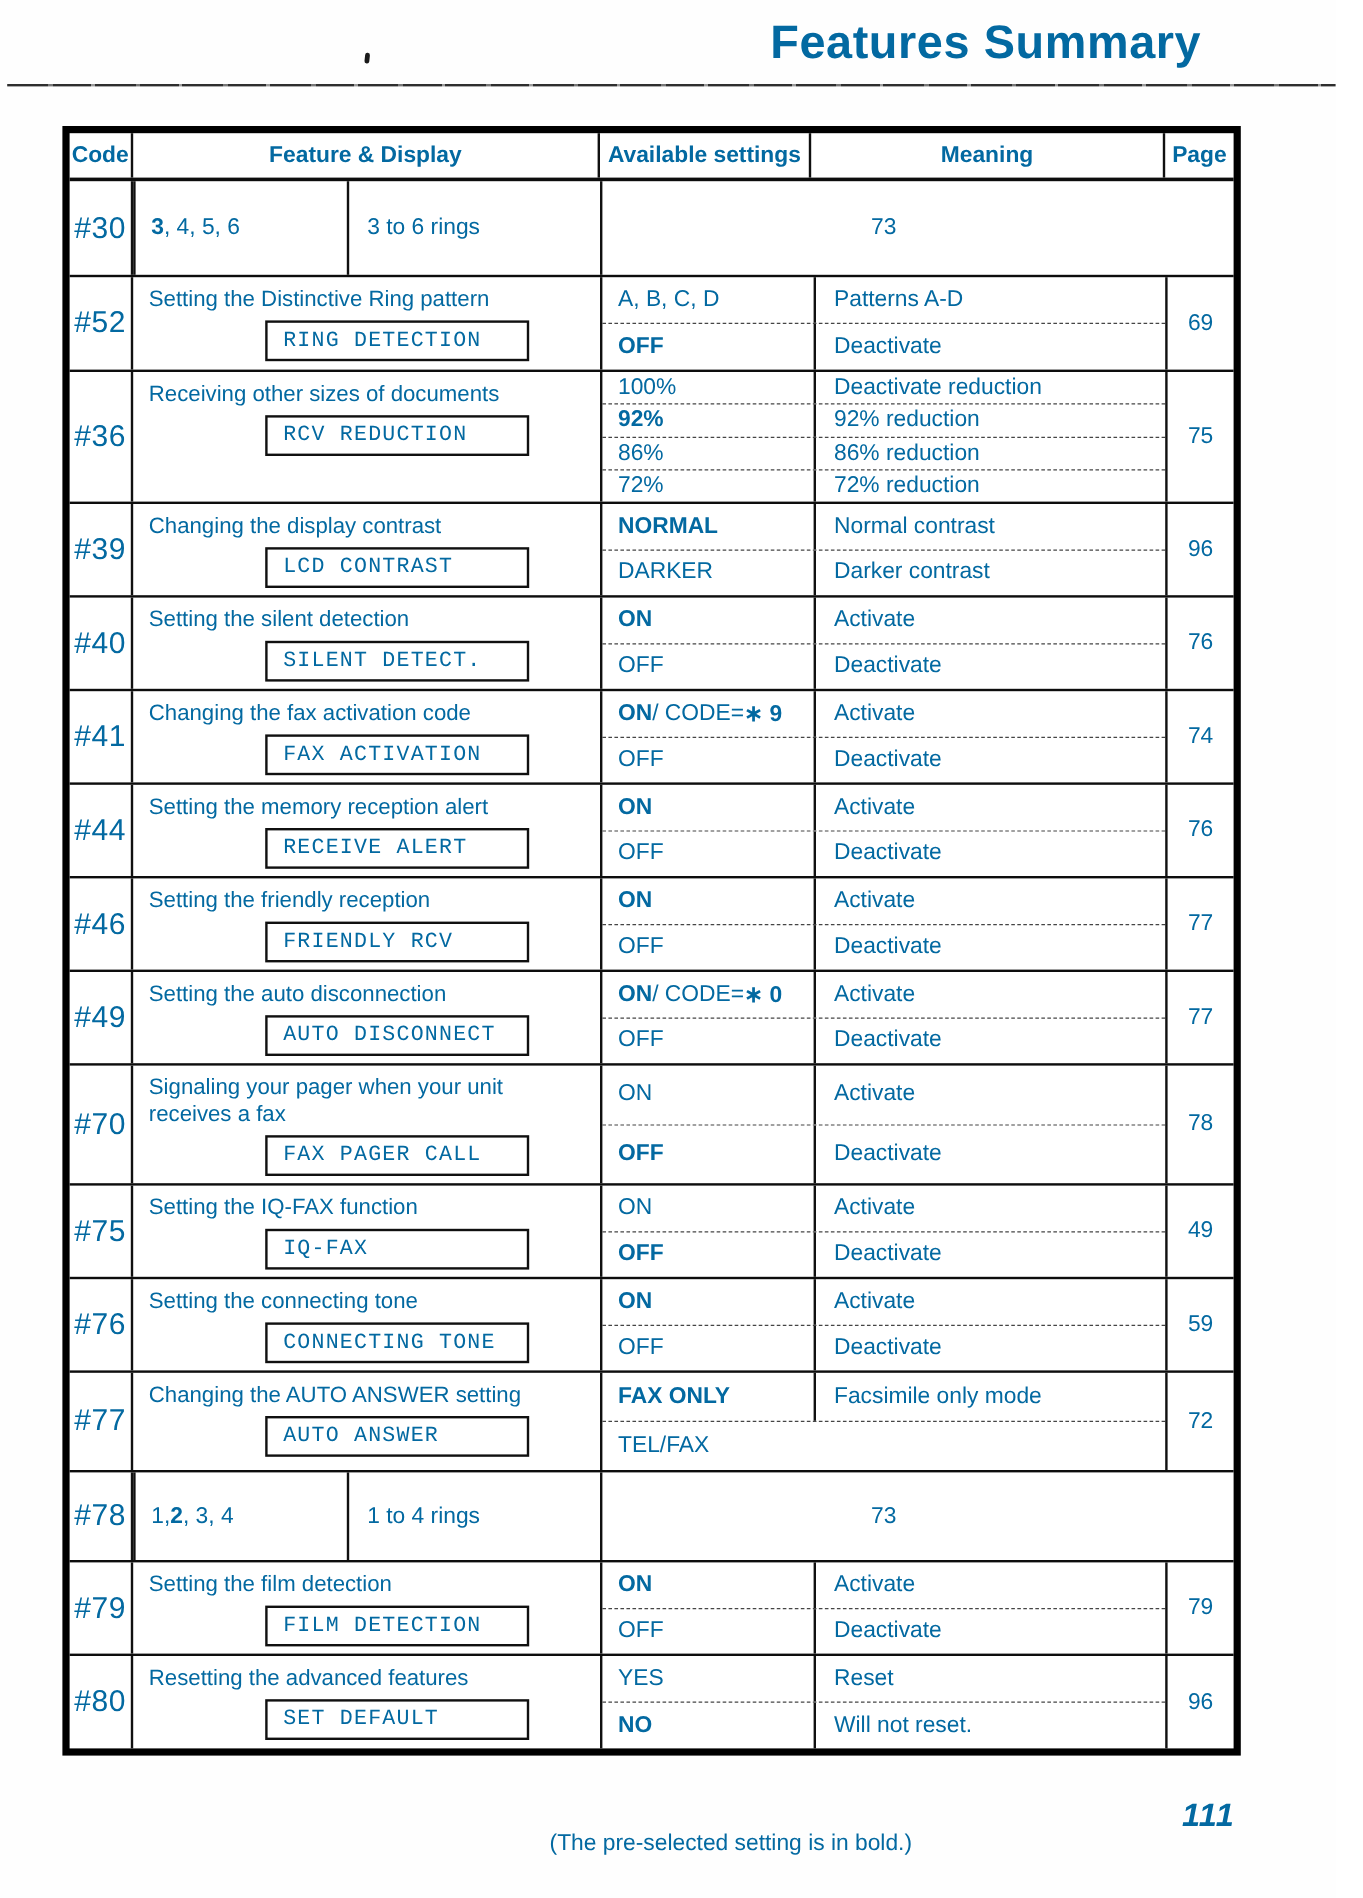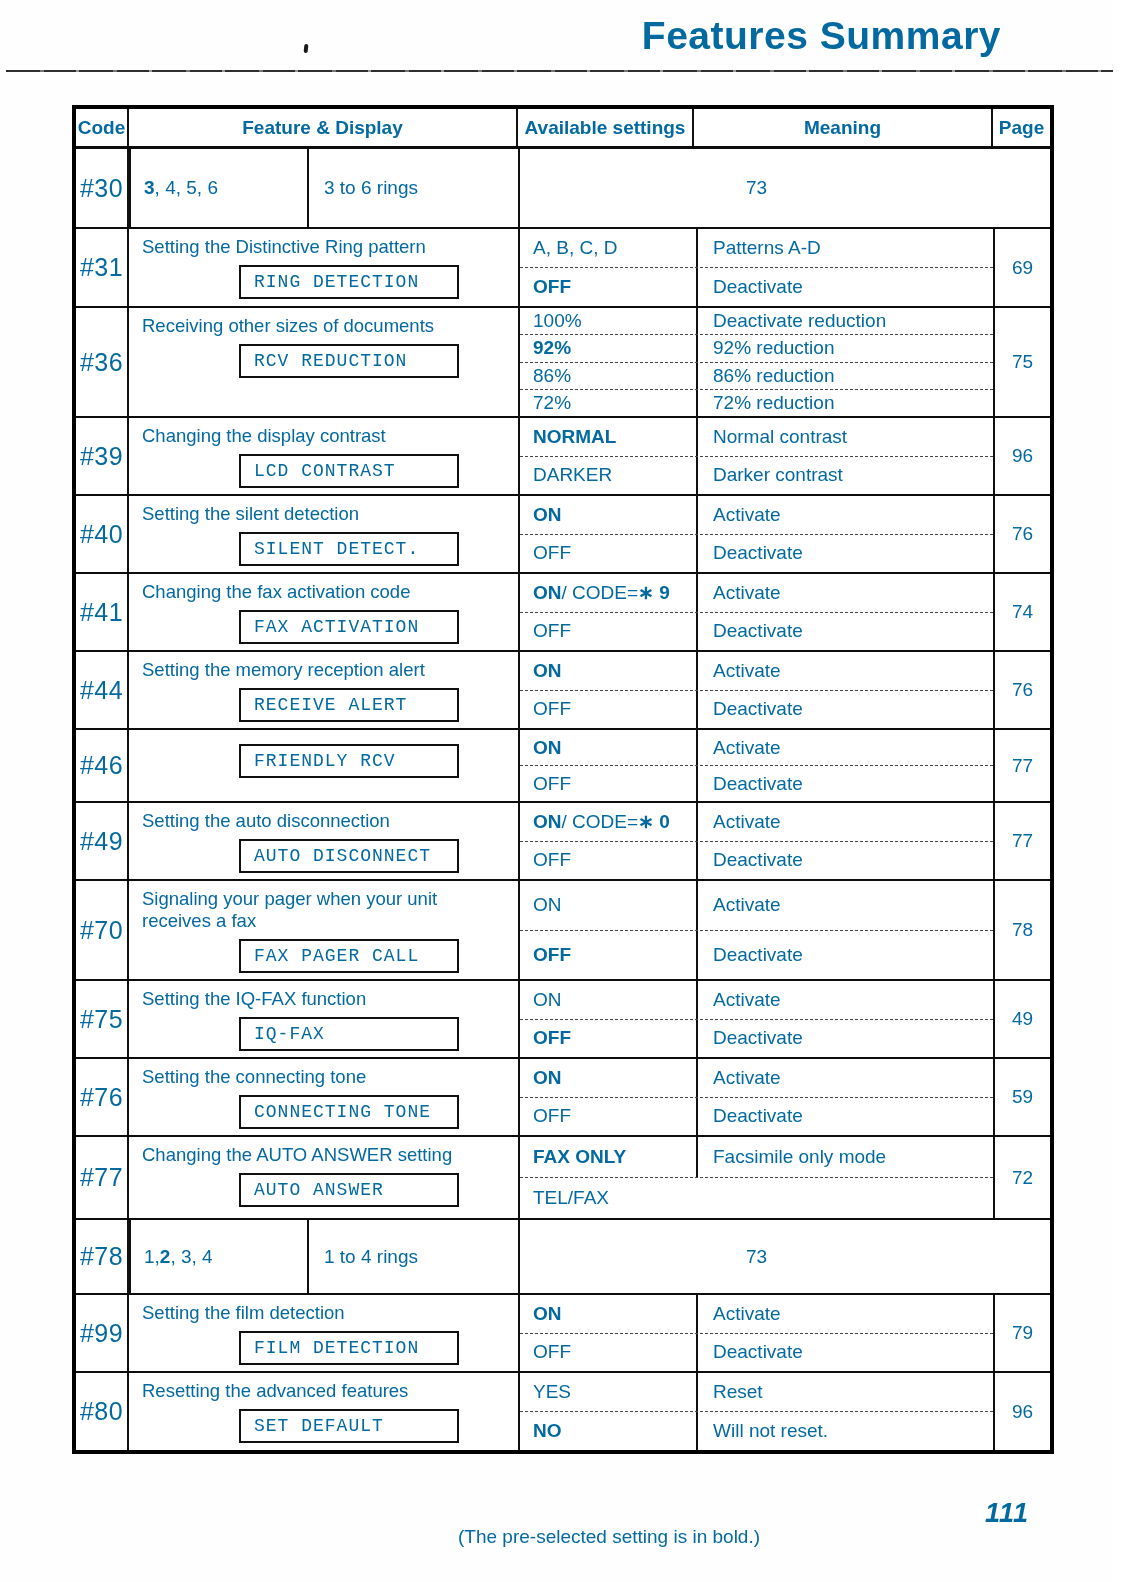--- a/index.html
+++ b/index.html
@@ -18,22 +18,22 @@
   }
   .scan-mark{
     position:absolute;left:304px;top:44px;width:4px;height:9px;
     background:#1a1a1a;border-radius:2px;transform:rotate(6deg);
   }
   .top-rule{
     position:absolute;top:70px;left:6px;width:1124px;height:2px;
     background:repeating-linear-gradient(90deg,#2e2e2e 0 34px,#777 34px 38px,#2e2e2e 38px 70px,#999 70px 73px);
   }
   .ftable{
-    position:absolute;left:72px;top:105px;width:982px;
-    border:4px solid #000000;
+    position:absolute;left:52px;top:105px;width:982px;
+    border:6px solid #000000;
     box-sizing:border-box;
     background:#fff;
   }
   .thead{
     display:grid;
     grid-template-columns:53px 389px 176px 1fr 57px;
     border-bottom:3px solid #0d0d0d;
     font-weight:bold;font-size:19px;
   }
   .thead .hcell{
@@ -143,21 +143,21 @@
                 <span class="b">3</span>
                 <span>, 4, 5, 6</span>
               </div>
               <div class="meaning">3 to 6 rings</div>
             </div>
           </div>
     <div class="cell page-cell">73</div>
   </div>
 
   <div class="row">
-    <div class="cell code-cell">#31</div>
+    <div class="cell code-cell">#52</div>
     <div class="cell feature-cell">
       <div class="feature-title">Setting the Distinctive Ring pattern</div>
       <div class="display-box">
         <span>RING DETECTION</span>
       </div>
     </div>
     <div class="options">
             <div class="option">
               <div class="setting">
                 <span>A, B, C, D</span>
@@ -309,20 +309,21 @@
               </div>
               <div class="meaning">Deactivate</div>
             </div>
           </div>
     <div class="cell page-cell">76</div>
   </div>
 
   <div class="row">
     <div class="cell code-cell">#46</div>
     <div class="cell feature-cell">
+      <div class="feature-title">Setting the friendly reception</div>
       <div class="display-box">
         <span>FRIENDLY RCV</span>
       </div>
     </div>
     <div class="options">
             <div class="option">
               <div class="setting">
                 <span class="b">ON</span>
               </div>
               <div class="meaning">Activate</div>
@@ -472,21 +473,21 @@
                 <span class="b">2</span>
                 <span>, 3, 4</span>
               </div>
               <div class="meaning">1 to 4 rings</div>
             </div>
           </div>
     <div class="cell page-cell">73</div>
   </div>
 
   <div class="row">
-    <div class="cell code-cell">#99</div>
+    <div class="cell code-cell">#79</div>
     <div class="cell feature-cell">
       <div class="feature-title">Setting the film detection</div>
       <div class="display-box">
         <span>FILM DETECTION</span>
       </div>
     </div>
     <div class="options">
             <div class="option">
               <div class="setting">
                 <span class="b">ON</span>

